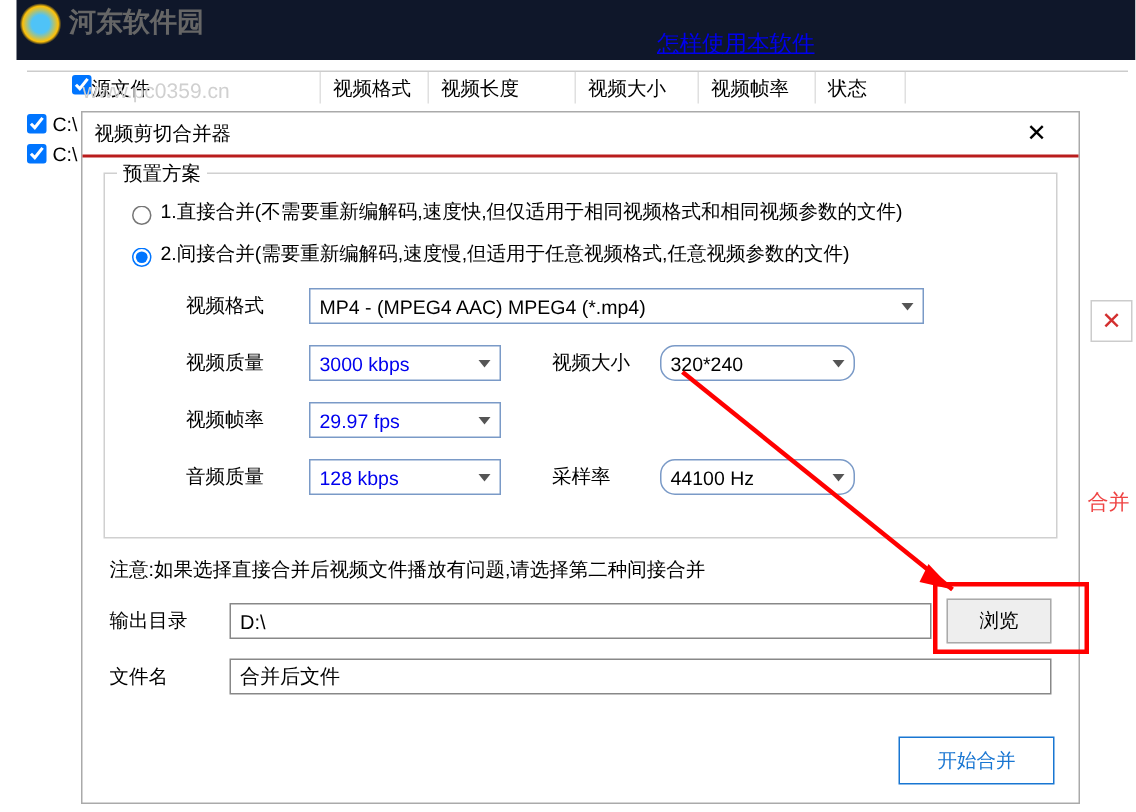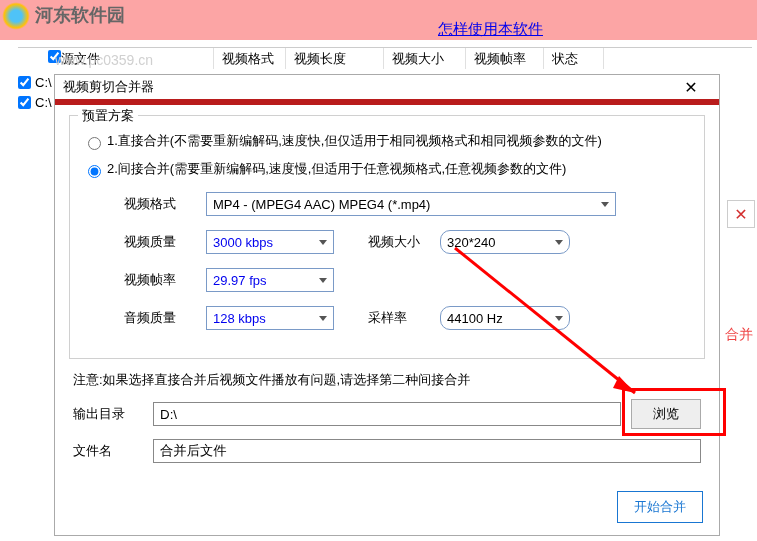--- a/index.html
+++ b/index.html
@@ -1,17 +1,17 @@
 <!DOCTYPE html>
 <html><head>
 <meta charset="utf-8">
 <style>
 * { box-sizing: border-box; margin: 0; padding: 0; }
 body { font-family: "Microsoft YaHei", sans-serif; font-size: 13px; background: #fff; width: 757px; height: 541px; overflow: hidden; position: relative; }
-.bg-header { position: absolute; top: 0; left: 0; right: 0; height: 40px; background: #fca5a5; }
+.bg-header { position: absolute; top: 0; left: 11px; right: 0; height: 40px; background: #0f172a; }
 .logo { position: absolute; top: 2px; left: 2px; font-size: 18px; font-weight: bold; color: #666; }
 .logo-icon { display: inline-block; width: 28px; height: 28px; background: radial-gradient(circle, #4fc3f7 30%, #ffc107 60%, transparent 70%); border-radius: 50%; vertical-align: middle; }
 .watermark { position: absolute; top: 52px; left: 55px; color: #d0d0d0; font-size: 14px; z-index: 1; }
 .tabs { position: absolute; top: 18px; left: 4px; display: flex; z-index: 2; }
 .tab { padding: 6px 20px; border: 1px solid #ccc; background: #f5f5f5; margin-right: -1px; }
 .tab.active { background: #fff; border-bottom: 1px solid #fff; }
 .help-link { position: absolute; top: 20px; left: 438px; color: #0000ee; text-decoration: underline; font-size: 15px; z-index: 2; }
 .table-header { position: absolute; top: 47px; left: 18px; right: 5px; height: 22px; border-top: 1px solid #ccc; display: flex; z-index: 0; }
 .th { padding: 2px 8px; border-right: 1px solid #e0e0e0; }
 .th1 { width: 196px; padding-left: 30px; }
@@ -20,42 +20,42 @@
 .th4 { width: 82px; }
 .th5 { width: 78px; }
 .th6 { width: 60px; }
 .rows { position: absolute; top: 72px; left: 18px; z-index: 0; }
 .row { display: flex; align-items: center; height: 20px; }
 .row input[type=checkbox] { margin-right: 4px; }
 .side-toolbar { position: absolute; right: 2px; top: 200px; z-index: 0; }
 .side-btn { width: 28px; height: 28px; border: 1px solid #ccc; margin-bottom: 10px; display: flex; align-items: center; justify-content: center; color: #d32f2f; font-size: 16px; }
 .side-text { position: absolute; right: 4px; top: 326px; color: #ef4444; font-size: 14px; z-index: 0; }
 .dialog { position: absolute; top: 74px; left: 54px; width: 666px; height: 462px; background: #fff; border: 1px solid #aaa; z-index: 10; }
-.titlebar { height: 30px; display: flex; align-items: center; padding: 0 8px; border-bottom: 6px solid #b91c1c; }
+.titlebar { height: 30px; display: flex; align-items: center; padding: 0 8px; border-bottom: 2px solid #b91c1c; }
 .titlebar-text { flex: 1; font-size: 13px; }
 .close-x { width: 40px; text-align: center; font-size: 16px; cursor: pointer; }
 .groupbox { margin: 10px 14px; border: 1px solid #d0d0d0; padding: 10px 14px 14px 14px; position: relative; }
 .group-legend { position: absolute; top: -9px; left: 8px; background: #fff; padding: 0 4px; }
 .radio-row { margin: 6px 0 10px 4px; display: flex; align-items: flex-end; }
 .radio-row input { margin-right: 6px; }
 .form-grid { margin: 14px 0 0 40px; }
 .form-row { display: flex; align-items: center; margin-bottom: 14px; }
 .form-label { width: 82px; }
 .form-label2 { width: 72px; margin-left: 34px; }
 .select { border: 1px solid #7a9ac7; background: #fff; height: 24px; padding: 2px 22px 2px 6px; position: relative; display: inline-flex; align-items: center; }
 .select::after { content: ""; position: absolute; right: 6px; top: 9px; border-left: 4px solid transparent; border-right: 4px solid transparent; border-top: 5px solid #555; }
 .select-wide { width: 410px; }
 .select-sm { width: 128px; color: #0000ee; }
 .select-md { width: 130px; border-radius: 10px; }
 .note { margin: 12px 18px 8px 18px; }
 .out-row { display: flex; align-items: center; margin: 10px 18px; }
 .out-label { width: 80px; }
 .out-input { flex: 1; border: 1px solid #888; height: 24px; padding: 2px 6px; background: #fff; }
 .browse-btn { width: 70px; height: 30px; margin-left: 10px; border: 1px solid #aaa; background: #eee; display: flex; align-items: center; justify-content: center; cursor: pointer; }
-.start-btn { position: absolute; bottom: 12px; right: 16px; width: 86px; height: 32px; border: 1px solid #1976d2; color: #1976d2; background: #fff; display: flex; align-items: center; justify-content: center; cursor: pointer; }
+.start-btn { position: absolute; bottom: 12px; right: 16px; width: 104px; height: 32px; border: 1px solid #1976d2; color: #1976d2; background: #fff; display: flex; align-items: center; justify-content: center; cursor: pointer; }
 .red-annot { position: absolute; pointer-events: none; z-index: 20; }
 .red-box { border: 3px solid #f00; }
 </style>
 </head>
 <body>
 
 <div class="bg-header">
   <div class="logo">
     <span class="logo-icon"></span>
     <span>河东软件园</span>

